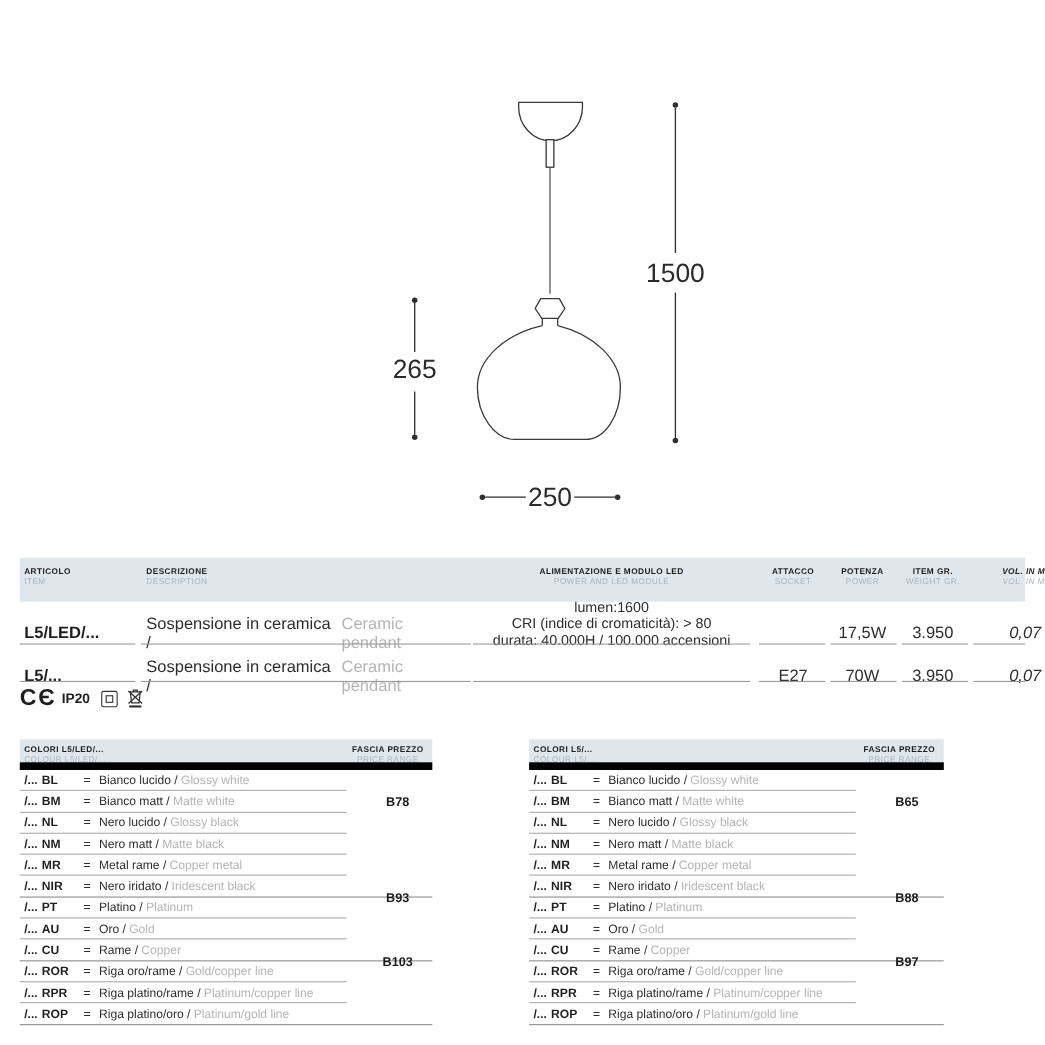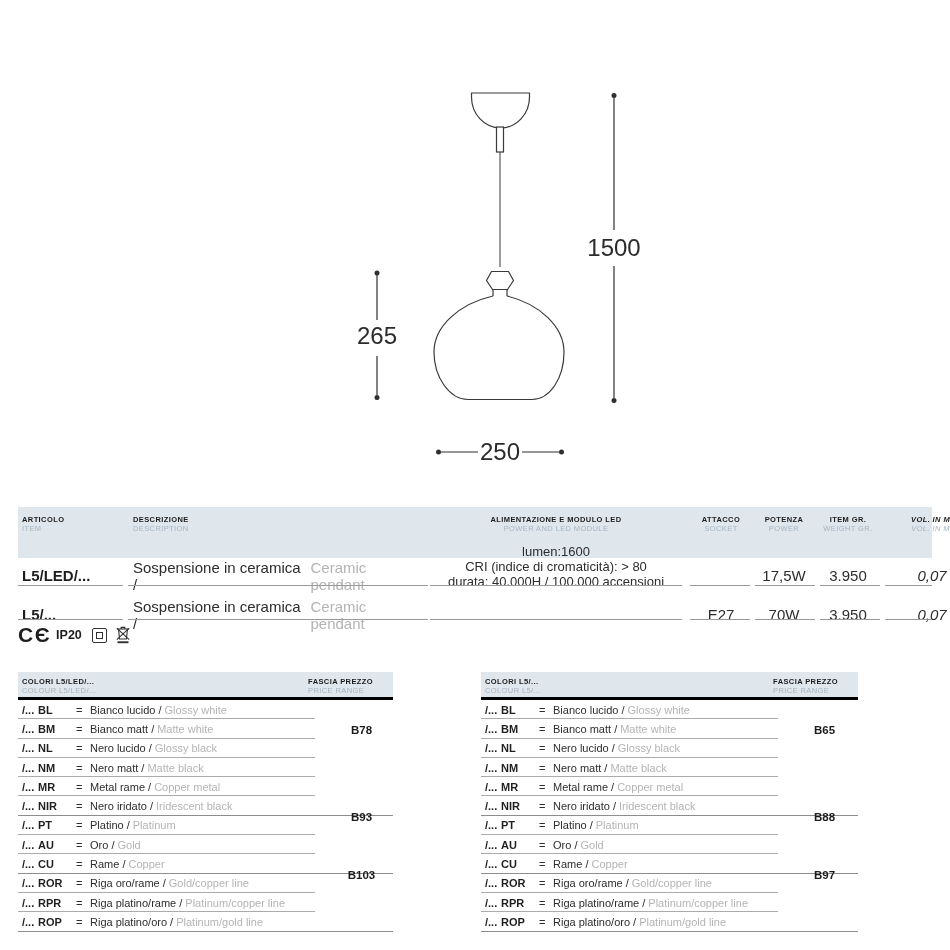--- a/index.html
+++ b/index.html
@@ -6,21 +6,21 @@
   #frame{position:relative;width:950px;height:950px;background:#fff;overflow:hidden;
          font-family:"Liberation Sans","DejaVu Sans",sans-serif;color:#2d2d2d;}
   .abs{position:absolute;}
 
   
   #drawing{left:0;top:0;width:950px;height:500px;}
 
   
   #spec{left:18px;top:507px;width:914px;height:125px;}
   .band{position:absolute;left:0;top:0;width:100%;background:#dfe6ec;}
-  #spec .band{height:51px;}
+  #spec .band{height:40px;}
   .h-it{font-size:7.5px;font-weight:700;letter-spacing:.4px;color:#1c1c1c;line-height:9px;}
   .h-en{font-size:7.5px;letter-spacing:.4px;color:#a7b5c1;line-height:9px;}
   .hcell{position:absolute;top:8px;}
   .c-art{left:4px;width:105px;}
   .c-desc{left:115px;width:290px;}
   .c-led{left:395px;width:286px;text-align:center;}
   .c-att{left:673px;width:60px;text-align:center;}
   .c-pot{left:736px;width:60px;text-align:center;}
   .c-peso{left:800px;width:60px;text-align:center;}
   .c-vol{left:884px;width:60px;text-align:center;font-style:italic;}
@@ -42,23 +42,23 @@
   .sq2{width:13px;height:13px;border:1.3px solid #333;border-radius:2px;margin-left:10px;
        display:flex;align-items:center;justify-content:center;}
   .sq2 i{display:block;width:5px;height:5px;border:1.3px solid #333;}
   .bin{margin-left:8px;}
 
   
   .ctable{top:672px;width:375px;height:260px;}
   #ctable0{left:18px;}
   #ctable1{left:481px;width:377px;}
   .cband{position:absolute;left:0;top:0;width:100%;height:28px;background:#dfe6ec;
-         border-bottom:3px solid #000000;box-sizing:border-box;}
+         border-bottom:7px solid #000000;box-sizing:border-box;}
   .ctitle{position:absolute;left:4px;top:5px;}
-  .cprice-h{position:absolute;right:20px;top:5px;text-align:left;}
+  .cprice-h{position:absolute;right:8px;top:5px;text-align:center;}
   .crows{position:absolute;left:0;top:28px;width:100%;}
   .crow{position:relative;height:19.3px;display:flex;align-items:center;font-size:11px;}
   .crow::after{content:"";position:absolute;left:0;bottom:0;width:297px;height:1px;background:#ababab;}
   .crow.group-end::after{width:100%;background:#8d8d8d;}
   .pfx{width:16px;font-weight:700;margin-left:4px;color:#1f1f1f;}
   .code{width:38px;font-weight:700;color:#1f1f1f;}
   .eq{width:14px;color:#2d2d2d;}
   .nit{color:#2d2d2d;}
   .nen{color:#b4b4b4;margin-left:3px;}
   .price{position:absolute;left:316px;width:55px;text-align:center;font-size:11.5px;

